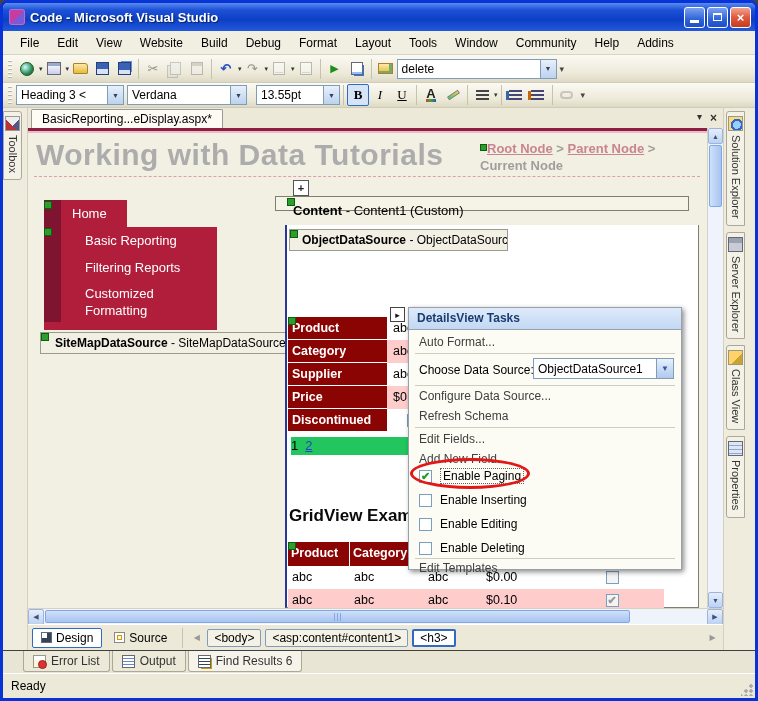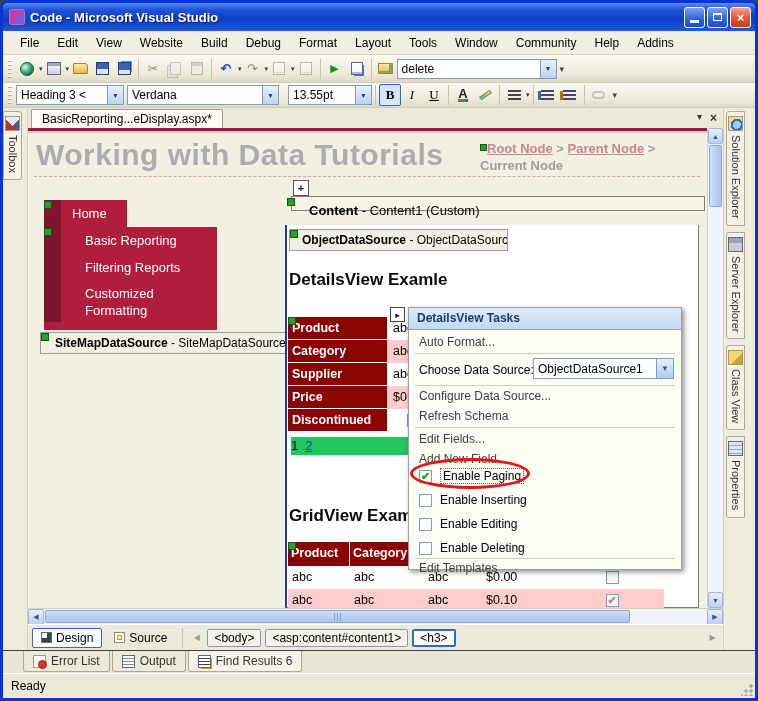--- a/index.html
+++ b/index.html
@@ -145,21 +145,21 @@
   .nav-strip{ left:16px; top:72px; width:17px; height:130px; background:#7E1430; }
   .nav-red{ background:#B01E3C; color:#fff; font-size:13px; }
   .nav-home{ left:33px; top:72px; width:66px; height:27px; line-height:27px; padding-left:11px; }
   .nav-i1{ left:33px; top:99px; width:156px; height:27px; line-height:27px; padding-left:24px; }
   .nav-i2{ left:33px; top:126px; width:156px; height:27px; line-height:27px; padding-left:24px; }
   .nav-i3{ left:33px; top:153px; width:156px; height:41px; line-height:17px; padding:4px 6px 0 24px; text-indent:0; }
   .nav-bar{ left:16px; top:194px; width:173px; height:8px; background:#B01E3C; }
 
   .ctrl-box{ background:#F2F0E4; border:1px solid #9C9C8E; font-size:12px; color:#000; white-space:nowrap; overflow:hidden; }
   .sitemap-box{ left:12px; top:204px; width:307px; height:22px; line-height:20px; padding-left:14px; }
-  .content-hdr{ left:263px; top:68px; width:414px; height:15px; background:#F6F4E7; border:1px solid #7F7F6F;
+  .content-hdr{ left:247px; top:68px; width:414px; height:15px; background:#F6F4E7; border:1px solid #7F7F6F;
     font-size:13px; line-height:27px; padding-left:17px; }
   .content-body{ left:257px; top:97px; width:414px; height:383px; background:#fff;
     border:1px solid #7F7F6F; border-top:none; border-left:2px solid #2A3698; }
   .ods-box{ left:261px; top:101px; width:219px; height:22px; line-height:20px; padding-left:12px; }
   .move-handle{ left:265px; top:52px; width:16px; height:16px; background:#fff; border:1px solid #555;
     display:flex; align-items:center; justify-content:center; font-size:11px; font-weight:bold; color:#222; }
 
   .dv-heading{ left:261px; top:142px; font-size:17px; font-weight:bold; color:#0A0A0A; }
   .dv-table{ left:260px; top:189px; display:flex; flex-direction:column; }
   .dv-row{ display:flex; height:23px; }
@@ -303,21 +303,21 @@
     </div>
     <span class="overflow">▾</span>
   </div>
 
   <div class="toolbar tb2">
     <div class="grip"></div>
     <div class="combo" style="width:108px">
       <span>Heading 3 &lt;</span>
       <span class="cbtn">▼</span>
     </div>
-    <div class="combo" style="width:152px;margin-left:3px">
+    <div class="combo" style="width:120px;margin-left:3px">
       <span>Verdana</span>
       <span class="cbtn">▼</span>
     </div>
     <div class="combo" style="width:84px;margin-left:9px">
       <span>13.55pt</span>
       <span class="cbtn">▼</span>
     </div>
     <div class="tsep"></div>
     <div class="tbtn" style="background:#D6E4F7;border:1px solid #316AC5;font-weight:bold;font-family:'Liberation Serif',serif">B</div>
     <div class="tbtn" style="font-style:italic;font-family:'Liberation Serif',serif">I</div>
@@ -399,21 +399,20 @@
             <b>Content</b><span> - Content1 (Custom)</span>
           </div>
           <div class="g-abs" style="left:259px;top:70px"></div>
           <div class="abs content-body"></div>
 
           <div class="g-abs" style="left:262px;top:102px"></div>
           <div class="abs ctrl-box ods-box">
             <b>ObjectDataSource</b><span> - ObjectDataSource1</span>
           </div>
 
-          <div class="abs dv-heading">DetailsView Examle</div>
           <div class="g-abs" style="left:260px;top:189px"></div>
           <div class="abs dv-table">
             <div class="dv-row">
               <div class="dv-label">Product</div>
               <div class="dv-value bg-w">abc</div>
             </div>
             <div class="dv-row">
               <div class="dv-label">Category</div>
               <div class="dv-value bg-p">abc</div>
             </div>

